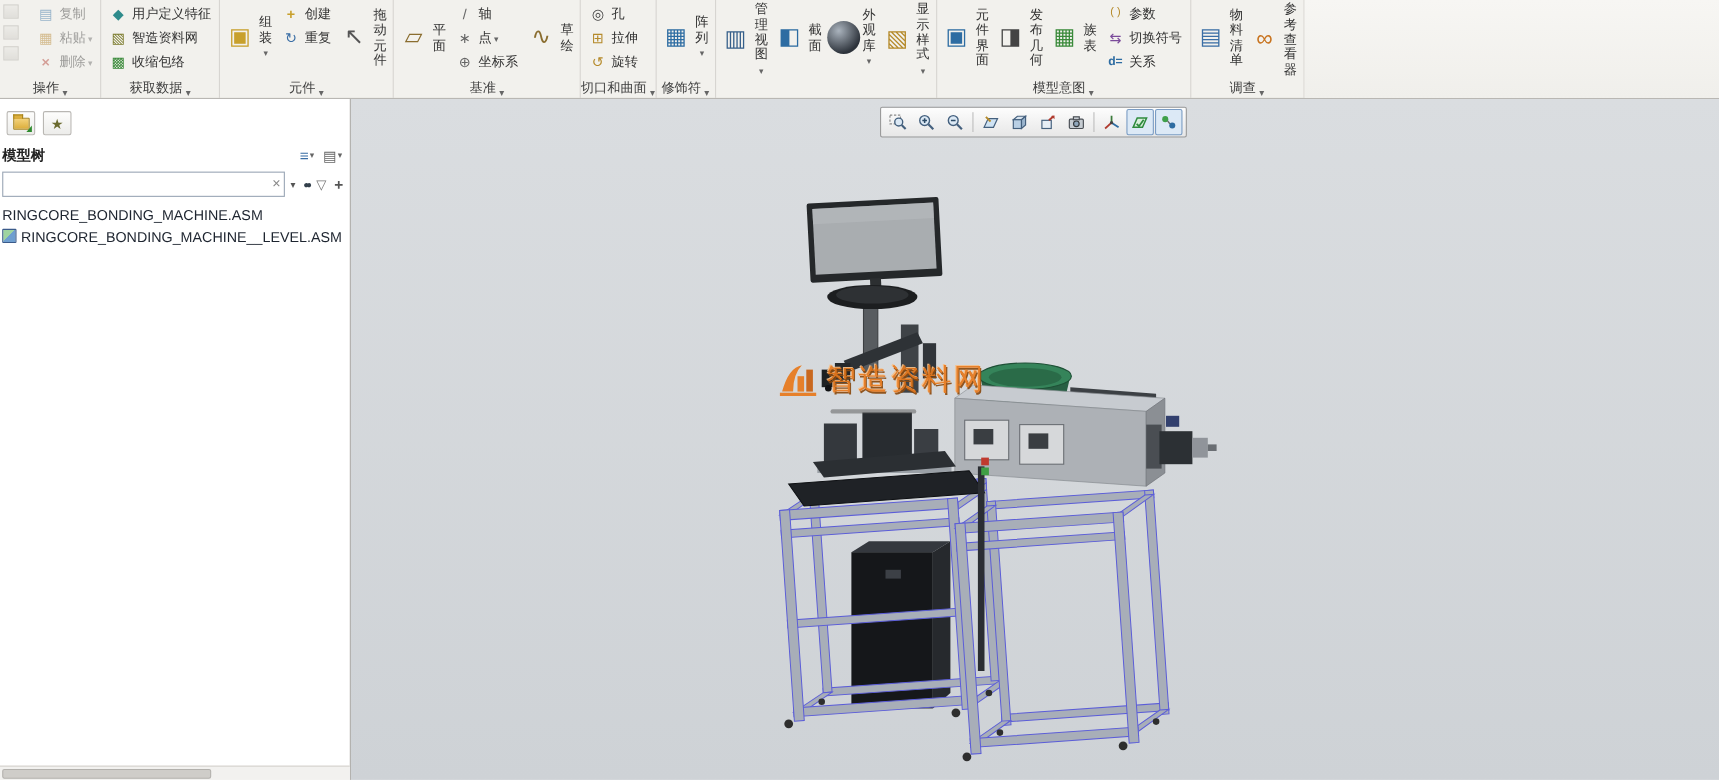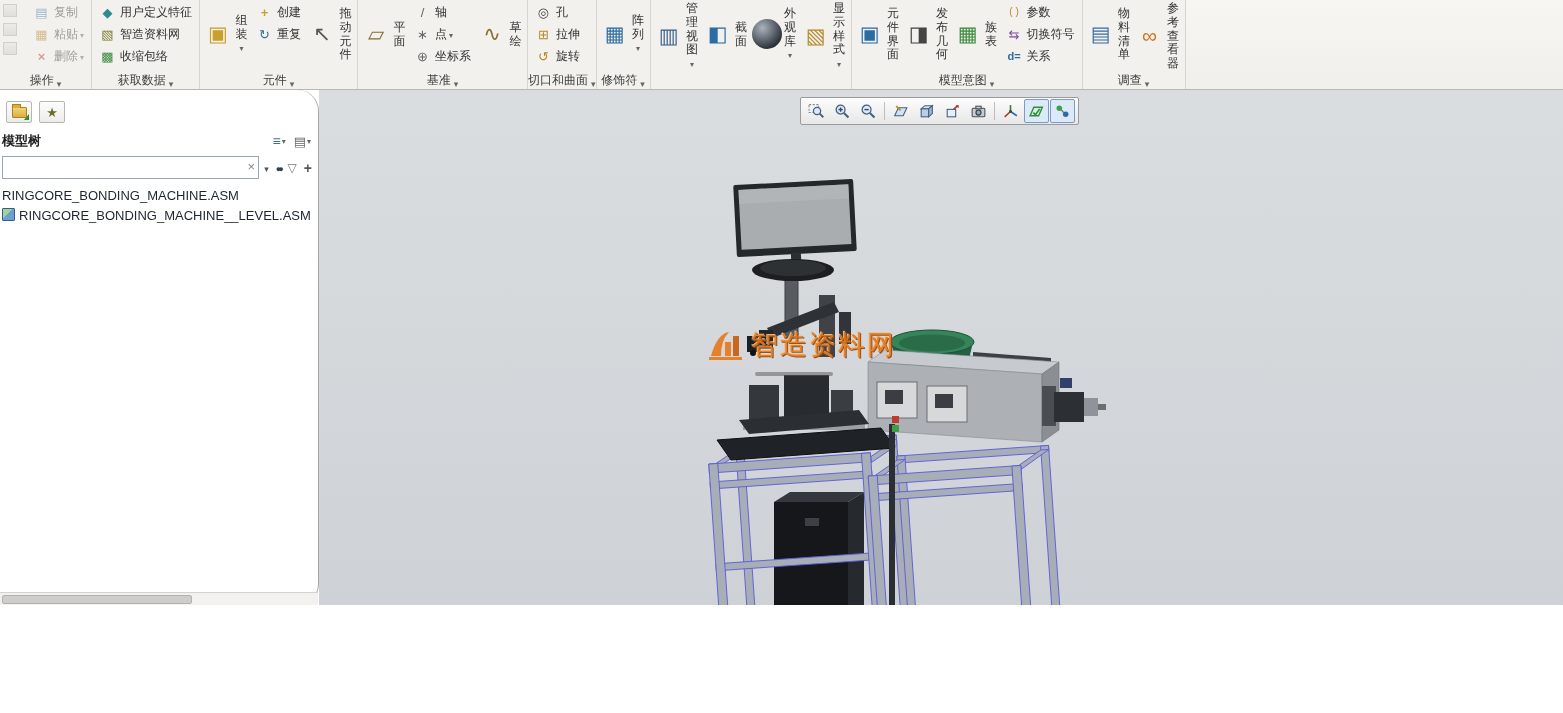--- a/index.html
+++ b/index.html
@@ -1,18 +1,18 @@
 <!DOCTYPE html>
 <html><head>
 <meta charset="utf-8">
 <style>
   * { box-sizing: border-box; margin: 0; padding: 0; }
   html,body { width:1563px; height:713px; overflow:hidden; background:#fff;
               font-family:"Liberation Sans","DejaVu Sans",sans-serif; font-size:12px; color:#333; }
-  .app { width:1563px; height:605px; display:flex; flex-direction:column; }
+  .app { width:1563px; height:709px; display:flex; flex-direction:column; }
 
   
   .ribbon { height:90px; background:#f2f1ed; border-bottom:1px solid #b9b7b3; display:flex; flex:none; }
   .rgroup { display:flex; flex-direction:column; border-right:1px solid #d7d5d1; flex:none; }
   .rg-body { flex:1; display:flex; align-items:flex-start; padding:1px 3px 0 3px; gap:2px; }
   .rg-label { height:19px; display:flex; align-items:flex-end; justify-content:center; gap:3px;
               font-size:12px; color:#3e3e3e; background:transparent; border:none; cursor:default; width:100%; }
   .rg-label::after { content:"▾"; font-size:9px; color:#666; }
   .rfiller { flex:1; background:linear-gradient(#f7f6f3,#f0efeb); }
 
@@ -68,21 +68,21 @@
   .ic-refview   { color:#c8731e; } .ic-refview::before   { content:"∞"; }
 
   .cutoff-strip { width:24px; display:flex; flex-direction:column; gap:6px; padding-top:3px; opacity:.6; }
   .cutoff-strip i { display:block; width:14px; height:13px; background:linear-gradient(#e9e8e4,#d6d4cf); border:1px solid #bdbbb6; }
 
   
   .main { flex:1; display:flex; min-height:0; }
 
   
   .left-panel { width:319px; flex:none; background:#fff; border-right:1px solid #a8a6a2; position:relative;
-                display:flex; flex-direction:column;border-radius:21px; }
+                display:flex; flex-direction:column; }
   .lp-toolbar { display:flex; gap:7px; padding:11px 0 6px 6px; }
   .lp-icbtn { width:26px; height:22px; display:flex; align-items:center; justify-content:center;
               background:linear-gradient(#fdfdfc,#ececea); border:1px solid #b9b7b3; border-radius:2px; cursor:default; }
   .folder-ic { position:relative; width:15px; height:11px; background:linear-gradient(#f3d27a,#dcae3c); border:1px solid #a8851f; border-radius:1px; }
   .folder-ic::before { content:""; position:absolute; left:-1px; top:-4px; width:7px; height:3px; background:#dcae3c; border:1px solid #a8851f; border-bottom:none; }
   .folder-ic::after { content:""; position:absolute; right:-3px; bottom:-3px; width:0; height:0;
                       border-left:5px solid transparent; border-bottom:6px solid #2e8b2e; }
   .star-ic { color:#6b6b2f; font-size:13px; } .star-ic::before { content:"★"; }
 
   .lp-header { display:flex; align-items:center; height:24px; padding:0 4px 0 2px; }

